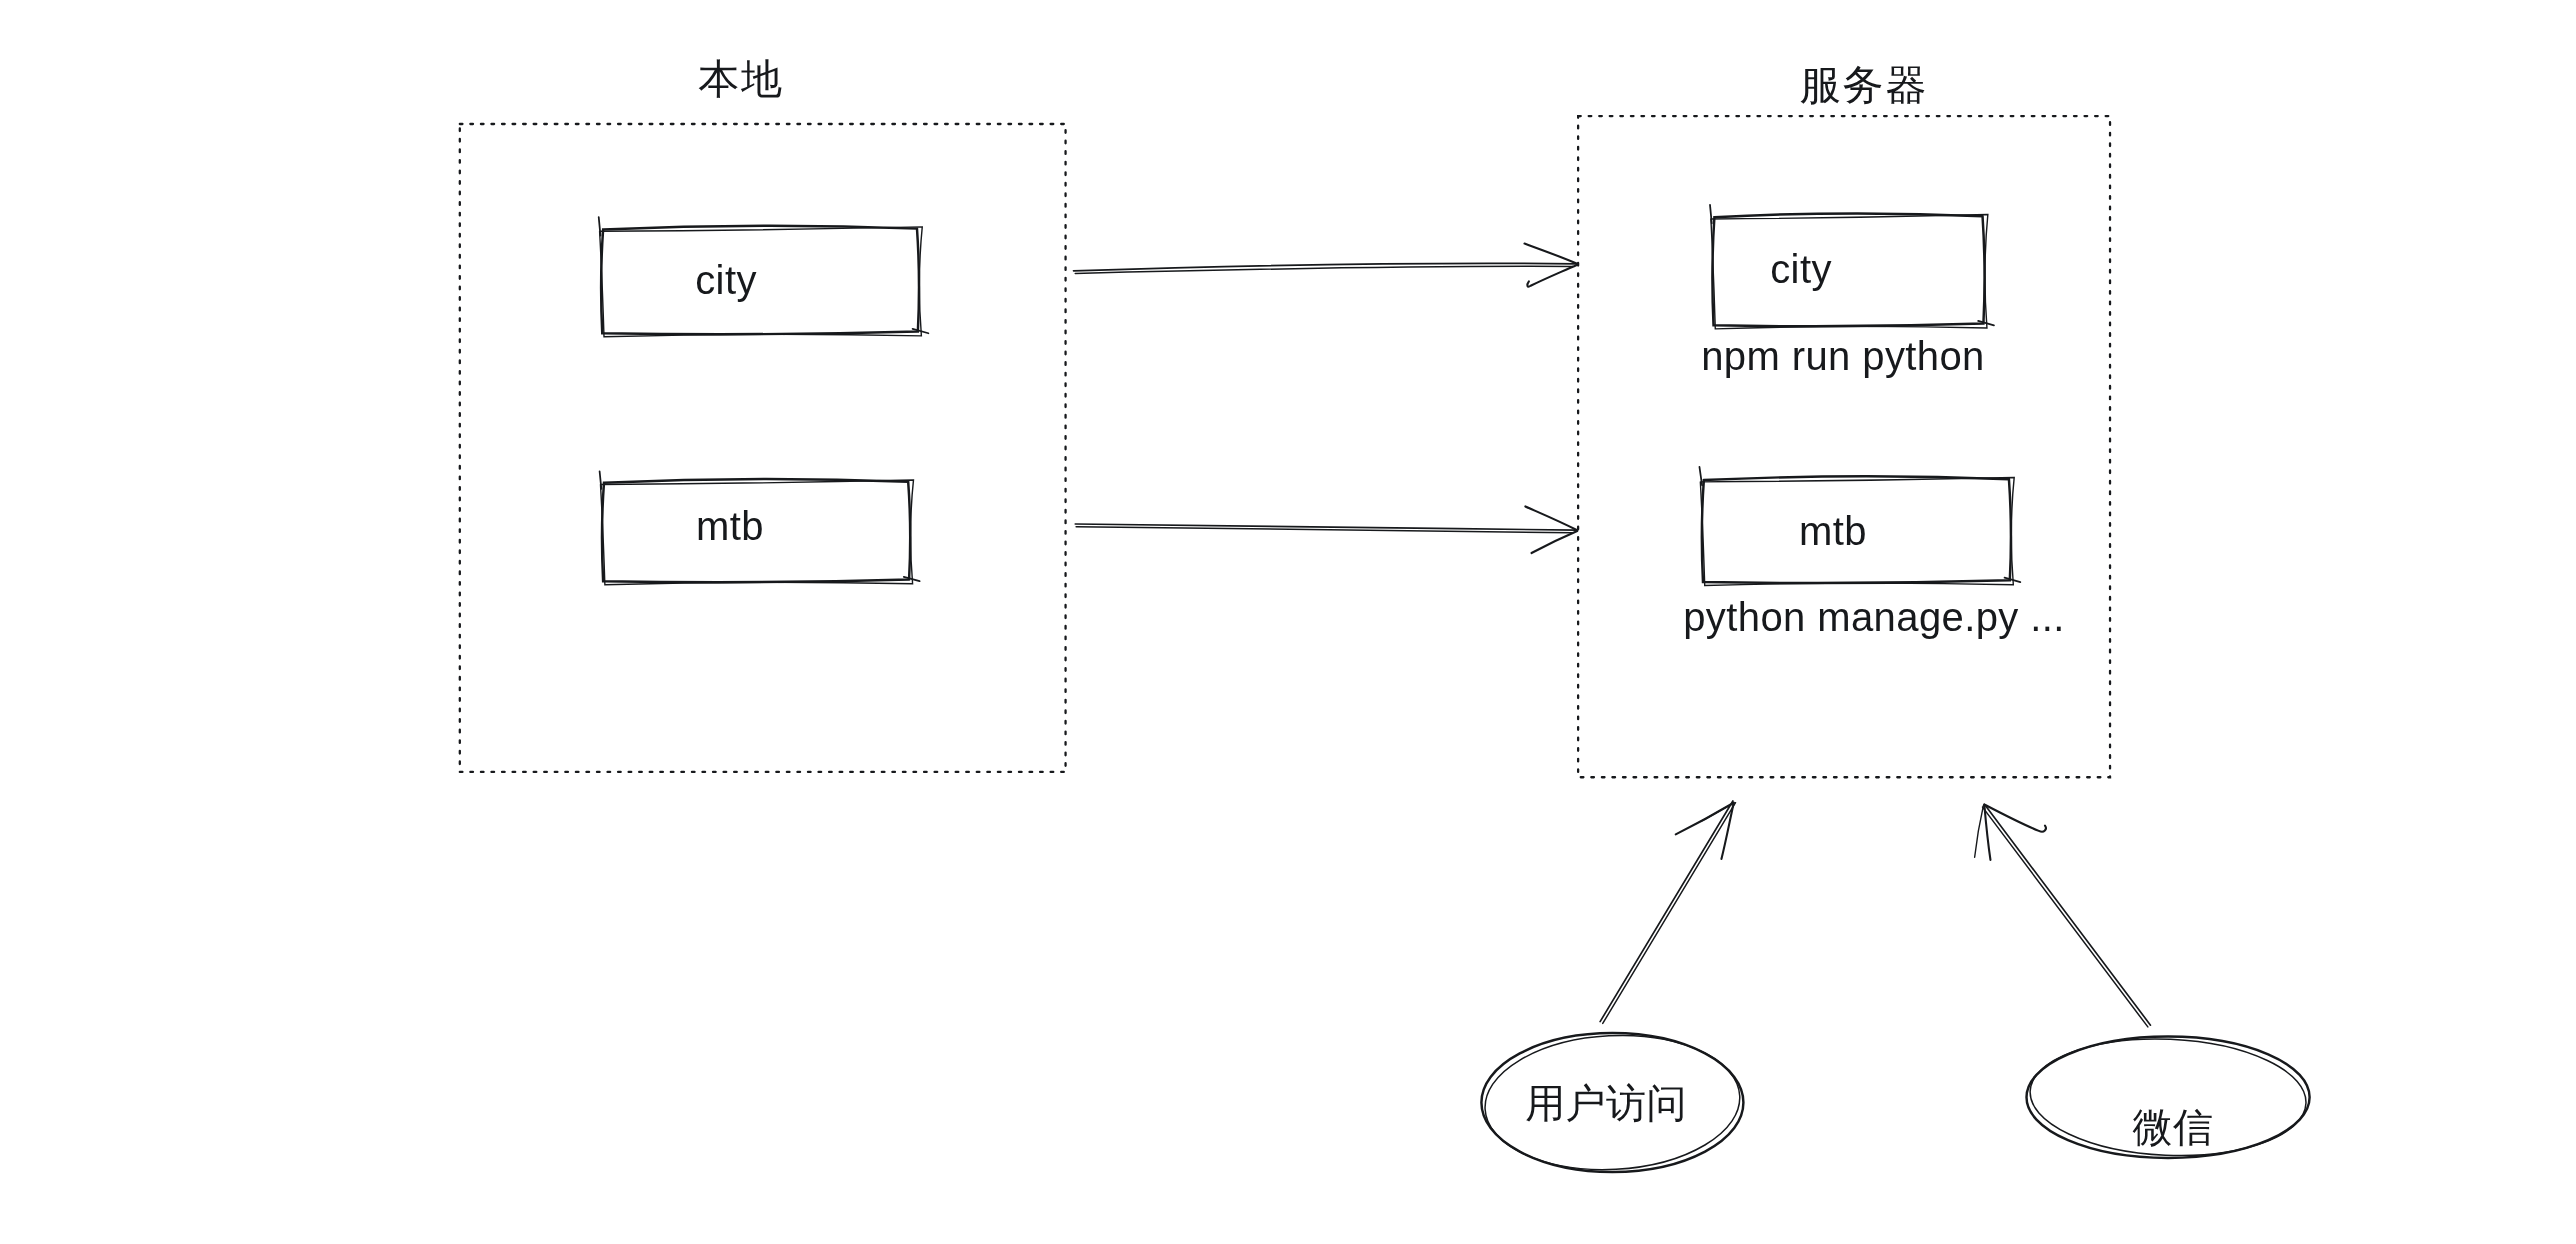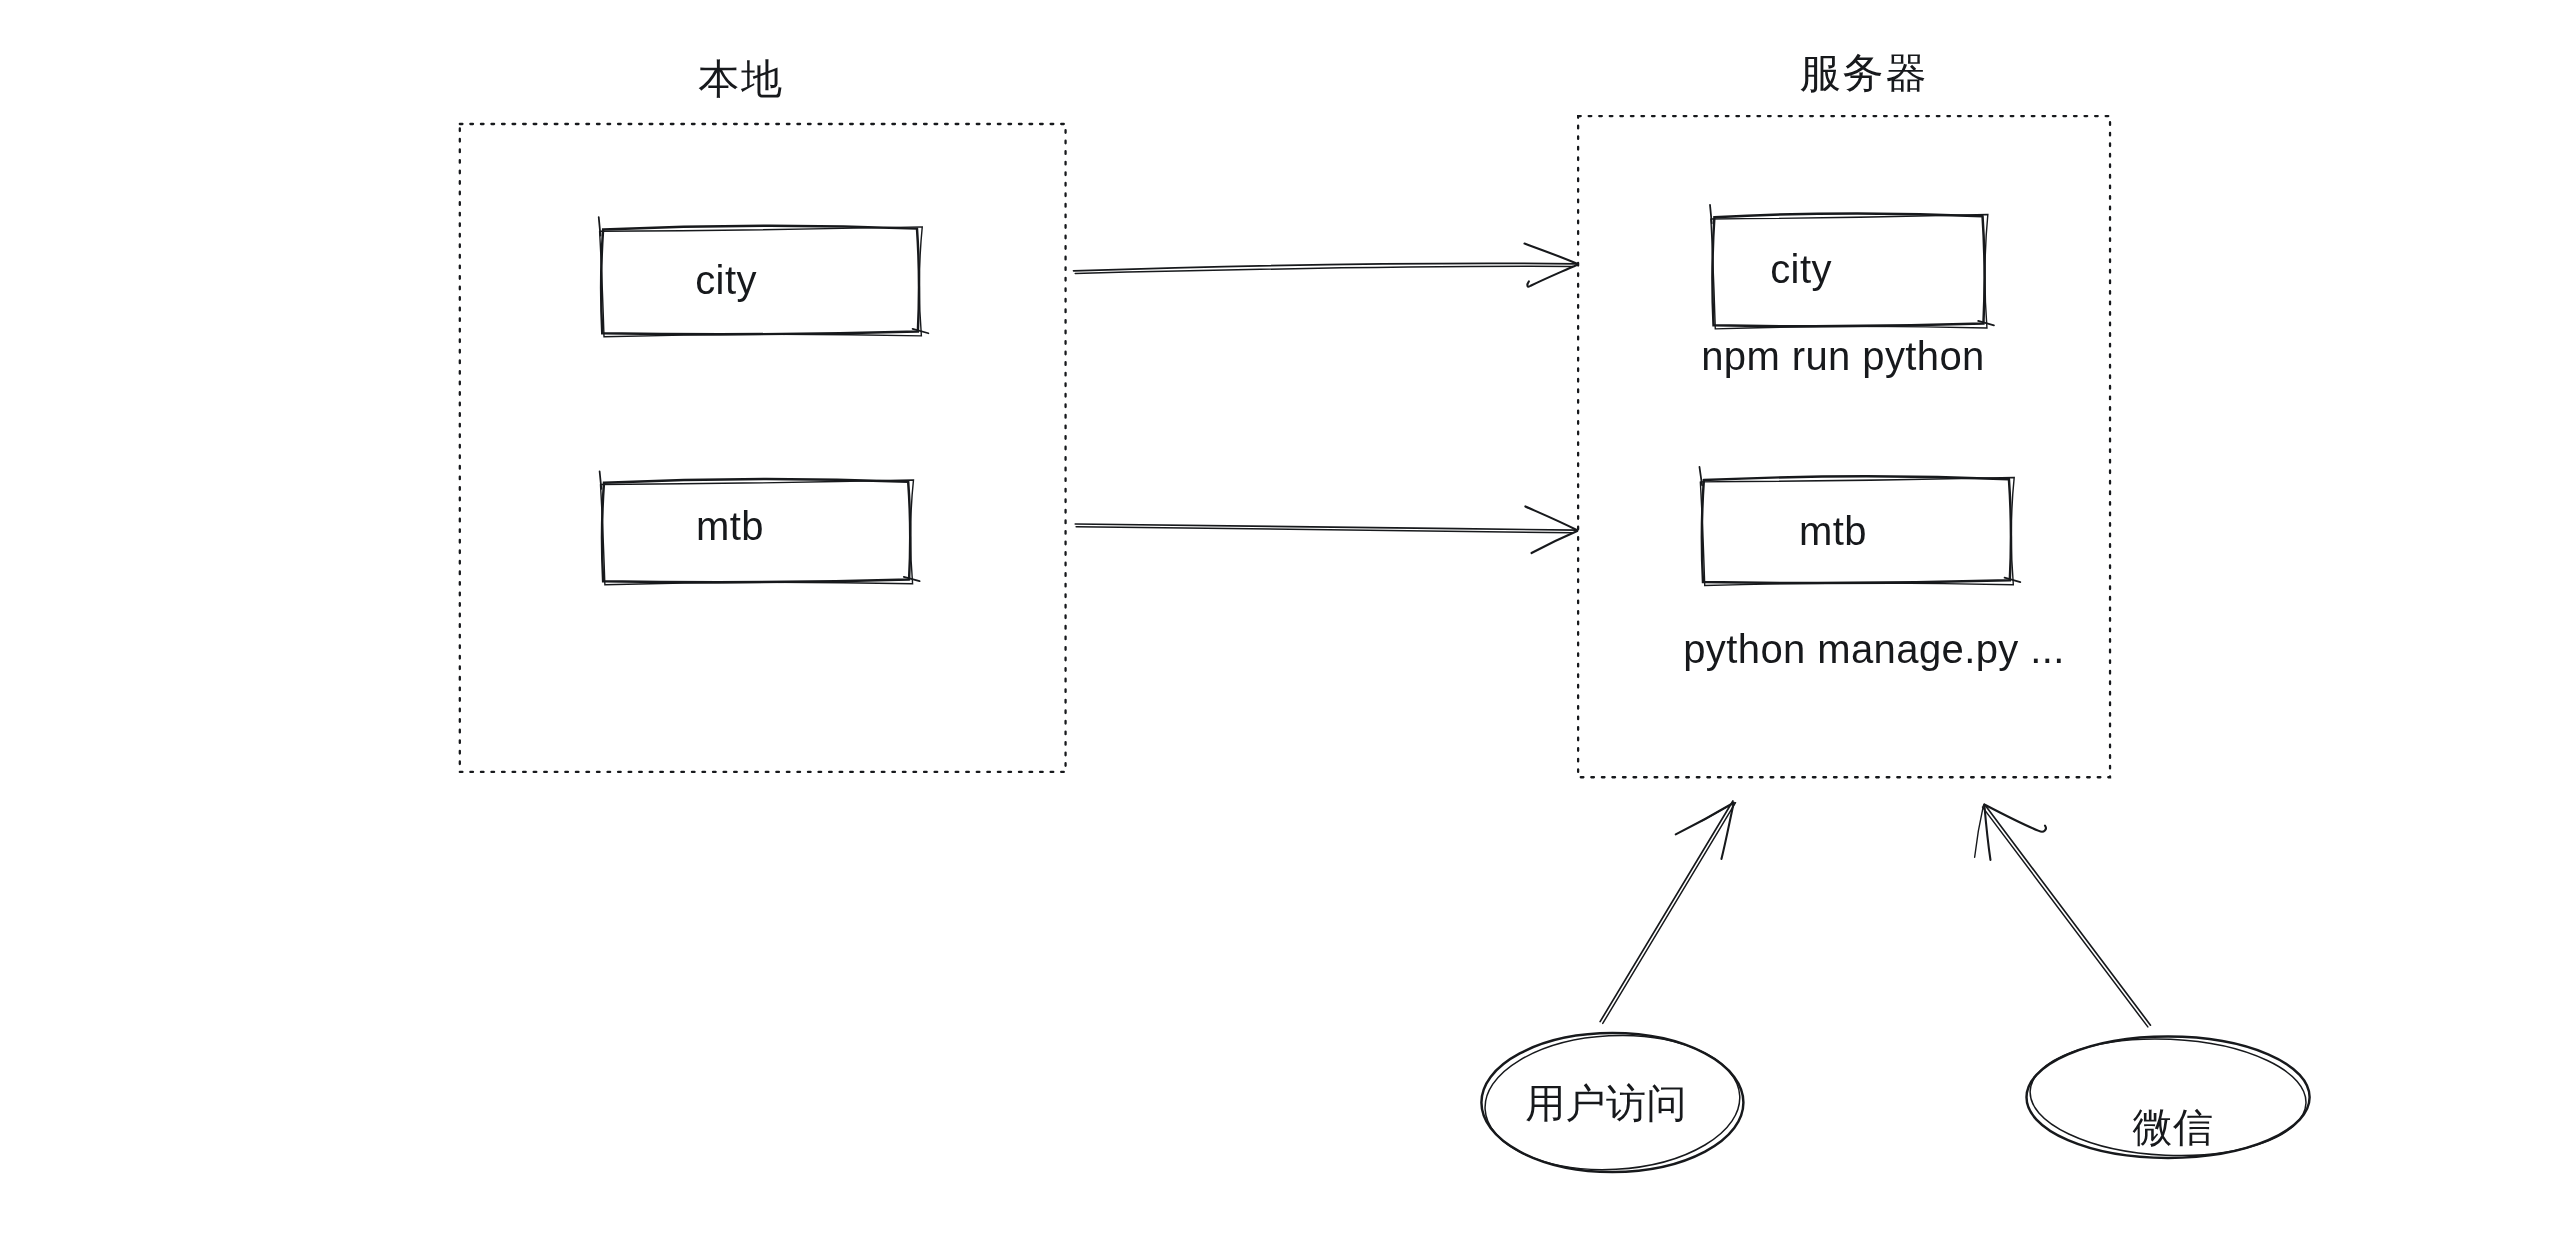--- a/index.html
+++ b/index.html
@@ -110,32 +110,32 @@
       <path stroke-width="1.9" d="M2446,1166 L2258,916"></path>
       <path stroke-width="1.7" d="M2443,1168 L2255,918"></path>
       <path stroke-width="2.4" d="M2257,915 C2280,927 2301,938 2319,945 C2325,948 2329,943 2326,939"></path>
       <path stroke-width="2.4" d="M2257,915 C2259,938 2261,958 2264,978"></path>
       <path stroke-width="1.6" d="M2256,916 C2251,938 2248,957 2246,975"></path>
     </g>
   </svg>
 
   <div class="label group-title" style="left:741px; top:80px">本地</div>
 
-  <div class="label group-title" style="left:1864px; top:74px">服务器</div>
+  <div class="label group-title" style="left:1864px; top:86px">服务器</div>
 
   <div class="label" style="left:726px; top:280px">city</div>
 
   <div class="label" style="left:730px; top:526px">mtb</div>
 
   <div class="label" style="left:1801px; top:269px">city</div>
 
   <div class="label" style="left:1843px; top:356px">npm run python</div>
 
   <div class="label" style="left:1833px; top:531px">mtb</div>
 
-  <div class="label" style="left:1874px; top:649px">python manage.py ...</div>
+  <div class="label" style="left:1874px; top:617px">python manage.py ...</div>
 
   <div class="label" style="left:1606px; top:1103px">用户访问</div>
 
   <div class="label" style="left:2173px; top:1127px">微信</div>
 
 </div>
 
 
 </body></html>

